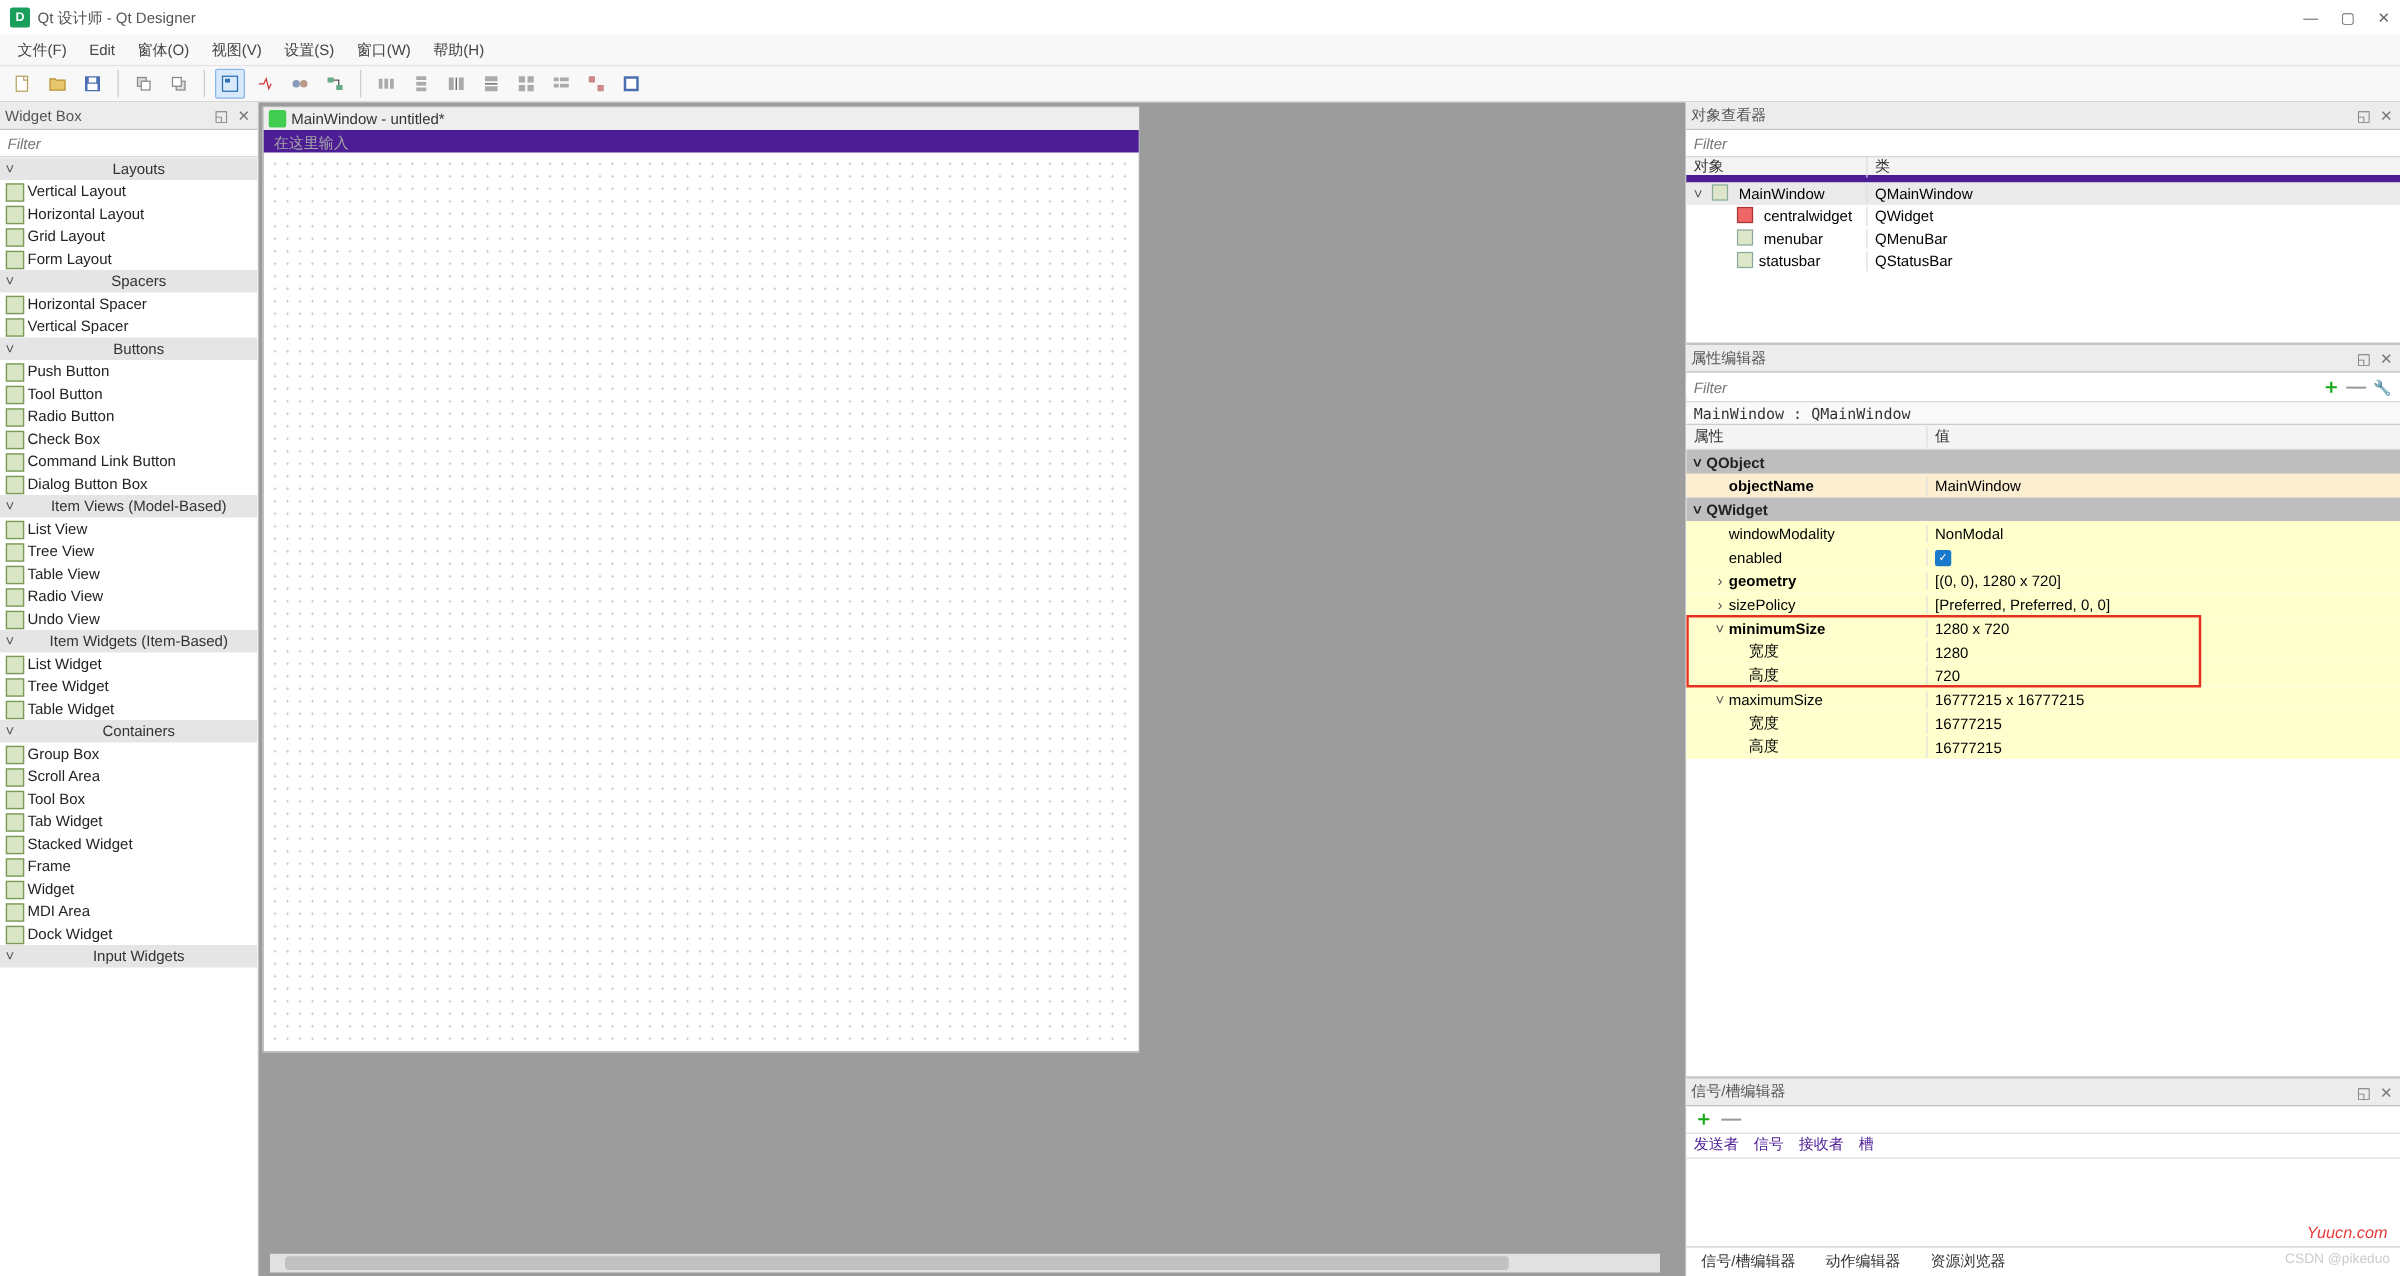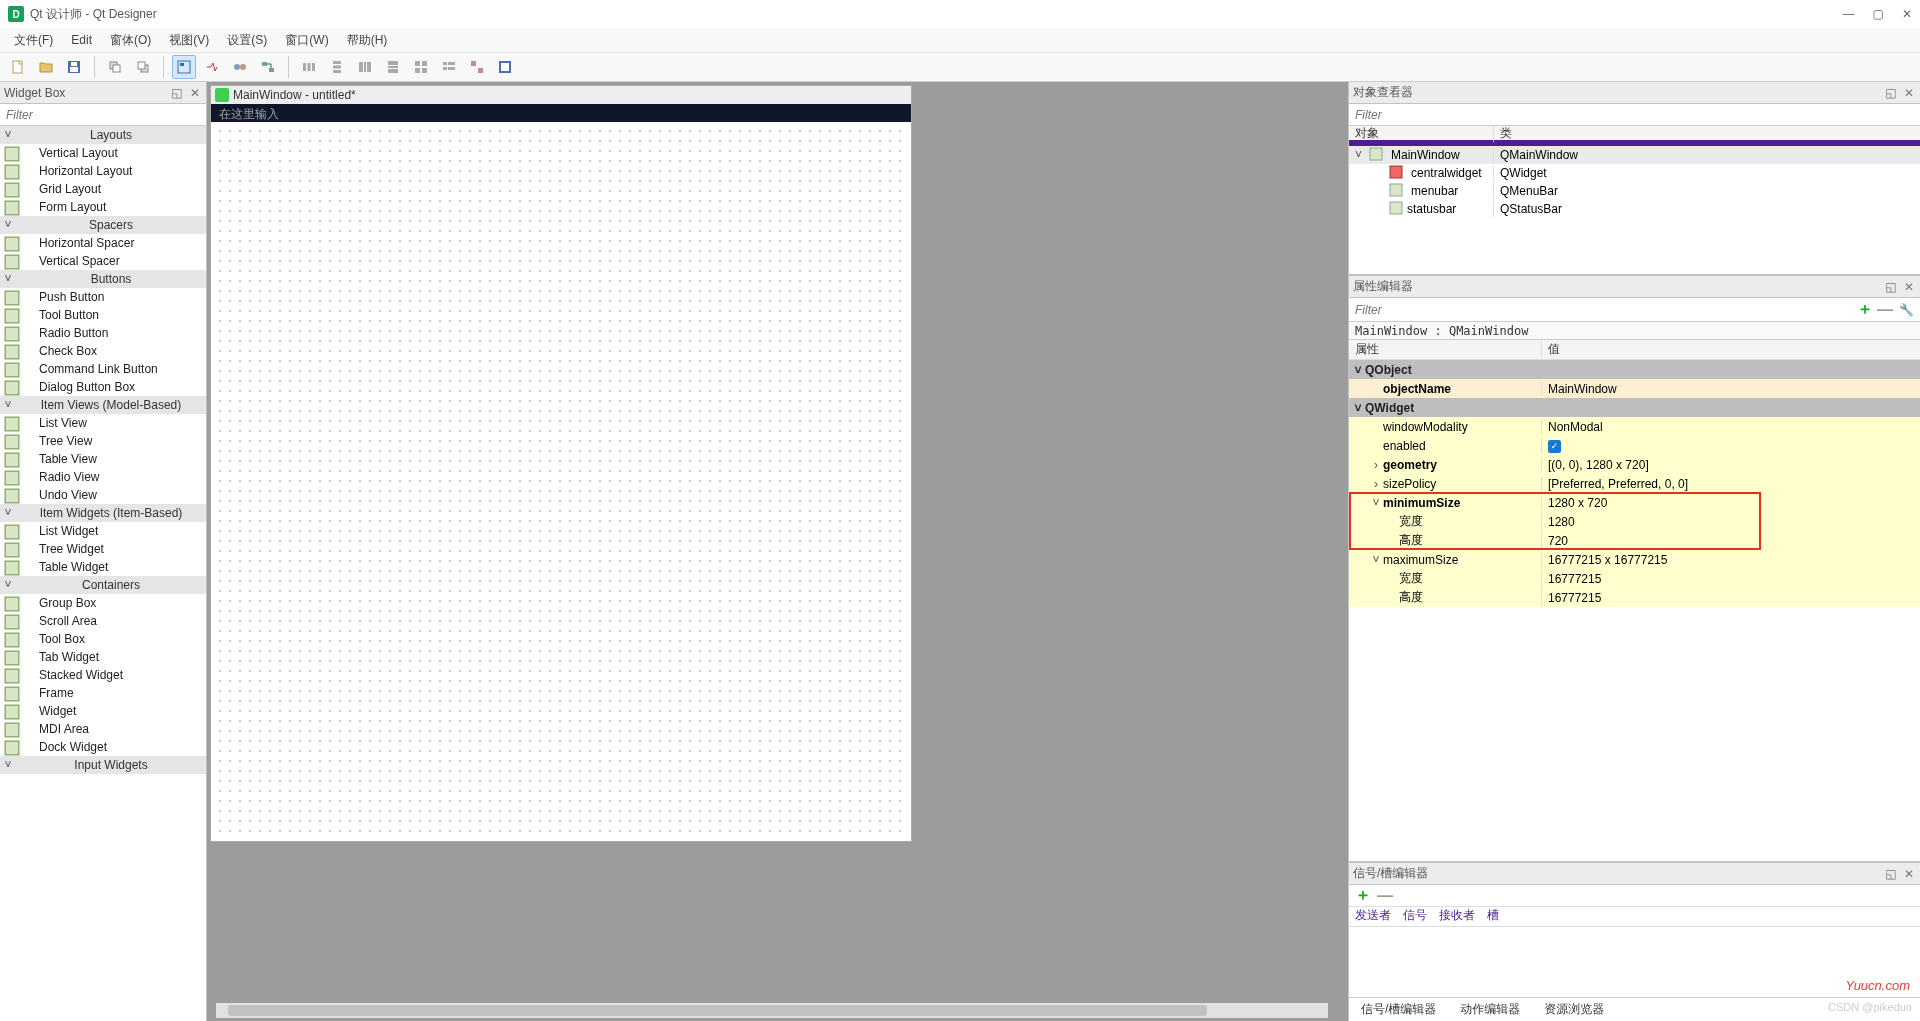--- a/index.html
+++ b/index.html
@@ -18,27 +18,27 @@
 .main { display: flex; height: calc(1021px - 28px - 24px - 30px); }
 .left-panel { width: 207px; display: flex; flex-direction: column; border-right: 1px solid #c3c3c3; background: #fff; }
 .panel-header { height: 22px; background: #ececec; border-bottom: 1px solid #c3c3c3; display: flex; align-items: center; padding: 0 4px; color: #555; font-weight: 500; }
 .panel-header .title { flex: 1; }
 .panel-ctrl { color: #777; margin-left: 4px; width: 14px; text-align: center; }
 .filter-input { height: 22px; border: none; border-bottom: 1px solid #ccc; padding: 0 6px; color: #999; font-style: italic; }
 .widgets-tree { flex: 1; overflow: auto; background: #fff; }
 .cat-hdr { height: 18px; background: #e5e5e5; display: flex; align-items: center; color: #333; }
 .cat-hdr .arrow { width: 16px; text-align: center; color: #555; }
 .cat-hdr .cat-label { flex: 1; text-align: center; }
-.widget-item { height: 18px; display: flex; align-items: center; padding-left: 4px; gap: 21px; color: #222; }
+.widget-item { height: 18px; display: flex; align-items: center; padding-left: 4px; gap: 4px; color: #222; }
 .widget-item .wi-icon { width: 14px; height: 14px; display: inline-block; }
 .center-panel { flex: 1; background: #9c9c9c; padding: 4px 0 0 4px; position: relative; }
 .form-window { position: absolute; left: 3px; top: 3px; width: 702px; height: 757px; background: #fff; border: 1px solid #aaa; }
 .form-title { height: 18px; background: #eee; display: flex; align-items: center; padding: 0 4px; color: #333; }
 .form-title .qt-icon { width: 14px; height: 14px; background: #41cd52; border-radius: 2px; margin-right: 4px; }
-.form-menu-hint { height: 18px; background: #0f172a; color: #a5a5a5; padding: 2px 8px; }
+.form-menu-hint { height: 18px; background: #4c1d95; color: #a5a5a5; padding: 2px 8px; }
 .form-grid { position: absolute; top: 40px; left: 4px; right: 4px; bottom: 4px; background-image: radial-gradient(circle, #ccc 1px, transparent 1px); background-size: 10px 10px; }
 .center-scrollbar { position: absolute; left: 9px; right: 20px; bottom: 3px; height: 15px; background: #e1e1e1; }
 .center-scrollbar .thumb { position: absolute; left: 12px; width: 88%; top: 2px; bottom: 2px; background: #c1c1c1; border-radius: 3px; }
 .right-panel { width: 572px; display: flex; flex-direction: column; border-left: 1px solid #c3c3c3; background: #fff; }
 .obj-viewer { display: flex; flex-direction: column; border-bottom: 2px solid #c3c3c3; }
 .obj-tbl-hdr { display: flex; background: #f4f4f4; height: 20px; align-items: center; border-bottom: 6px solid #4c1d95; color: #333; }
 .obj-col-1 { width: 145px; padding-left: 6px; border-right: 1px solid #ddd; }
 .obj-col-2 { flex: 1; padding-left: 6px; }
 .obj-row { display: flex; height: 18px; align-items: center; }
 .obj-row.sel { background: #eaeaea; }

